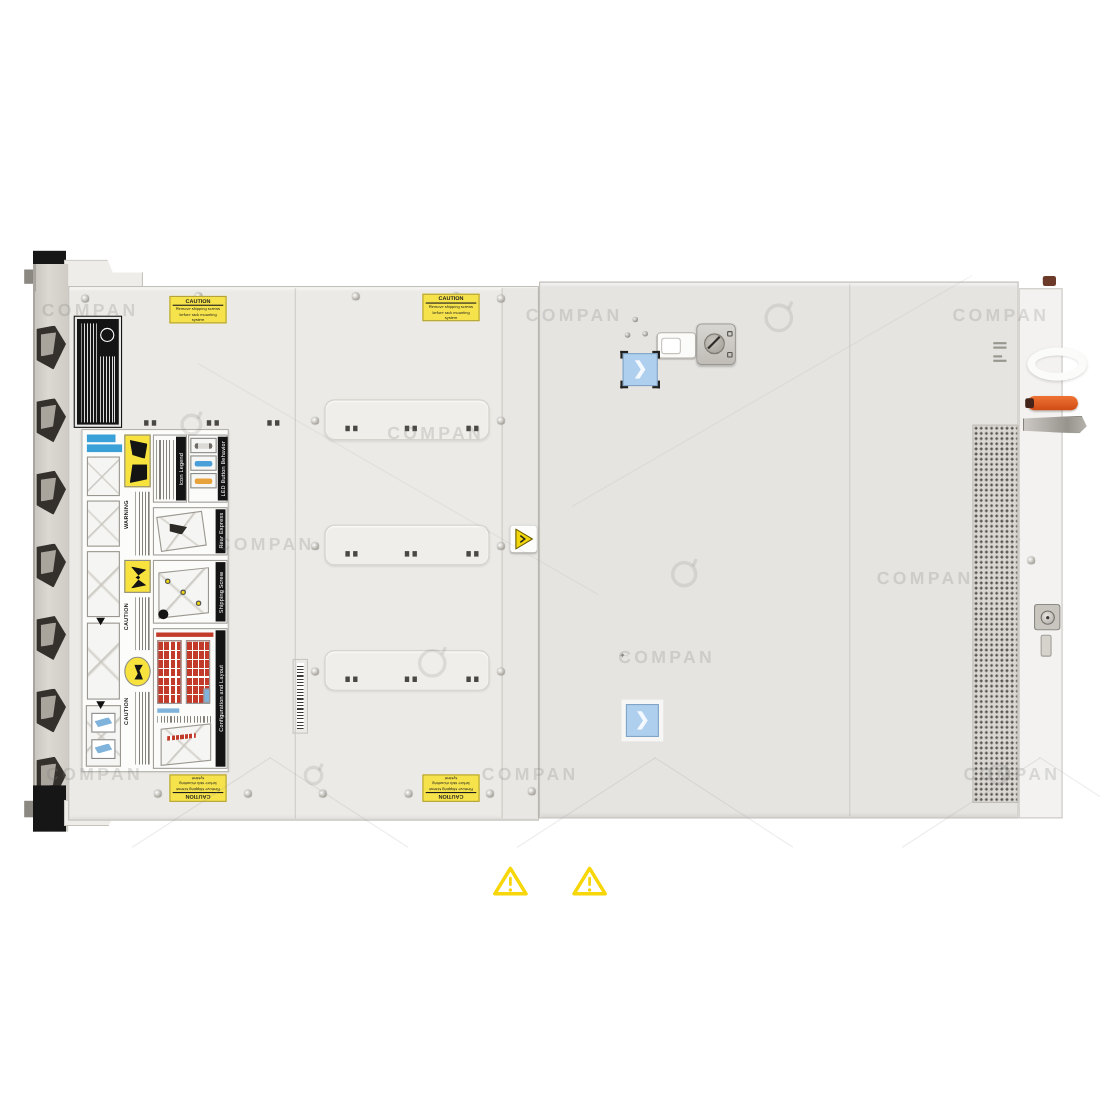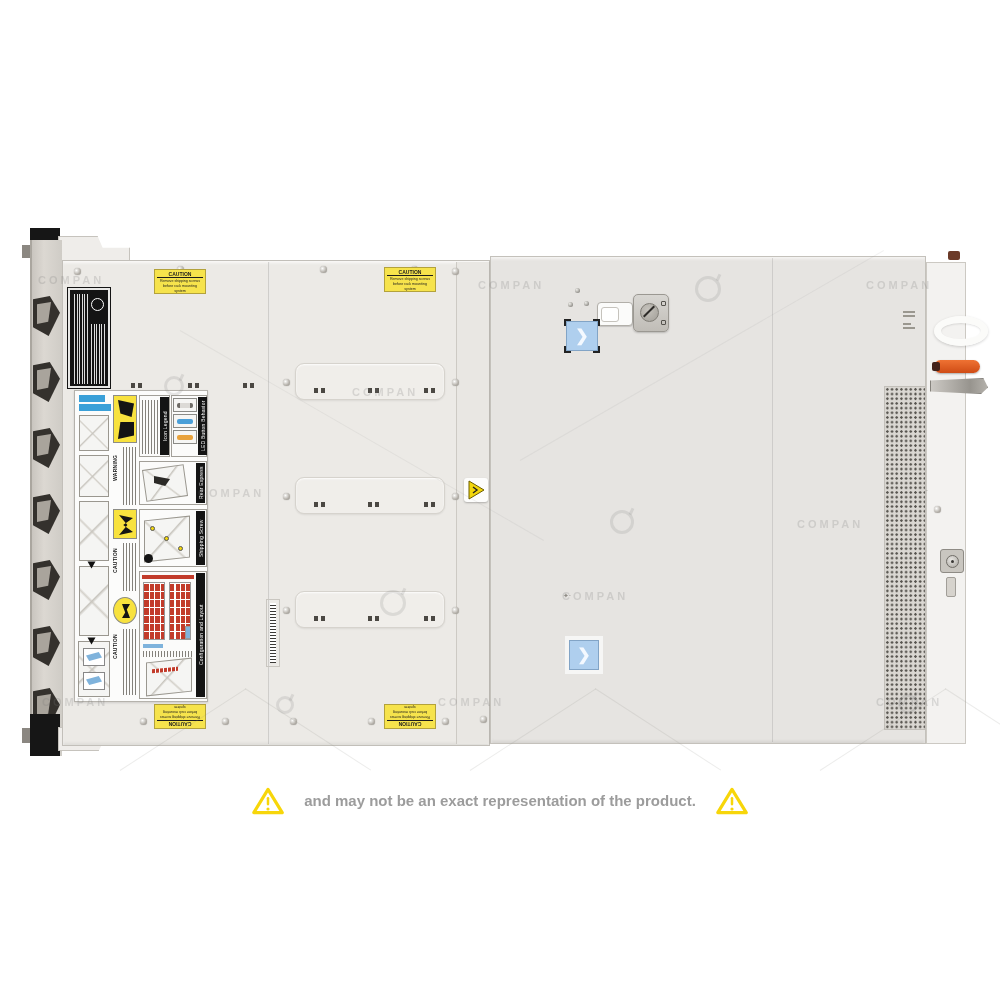--- a/index.html
+++ b/index.html
@@ -83,21 +83,21 @@
   
   .ring-handle{left:934px;top:316px;width:54px;height:30px;border:7px solid #fbfbf9;border-radius:50%;box-shadow:0 1px 3px rgba(0,0,0,.18), inset 0 1px 2px rgba(0,0,0,.12);background:transparent;}
   .orange-lever{left:934px;top:360px;width:46px;height:13px;background:linear-gradient(180deg,#ef7233,#cf4c15);border-radius:7px;box-shadow:0 1px 2px rgba(0,0,0,.3);}
   .orange-lever i{position:absolute;left:-2px;top:2px;width:8px;height:9px;background:#44231a;border-radius:2px;}
   .latch-plate{left:930px;top:378px;width:58px;height:16px;background:linear-gradient(90deg,#ccc9c4,#97948e 70%,#b4b1ab);border:1px solid #85827c;clip-path:polygon(0 15%,92% 0,100% 60%,88% 100%,0 85%);}
   .thumbscrew{left:940px;top:549px;width:24px;height:24px;background:#c9c6c0;border:1px solid #8e8b85;border-radius:3px;}
   .thumbscrew .c{position:absolute;left:5px;top:5px;width:13px;height:13px;border-radius:50%;background:radial-gradient(circle at 40% 35%,#e8e6e2,#a9a6a0);border:1px solid #716e68;}
   .thumbscrew .d{position:absolute;left:10px;top:10px;width:3px;height:3px;border-radius:50%;background:#3a3835;}
 
   
-  .wm{font-size:11px;font-weight:bold;letter-spacing:3px;color:rgba(120,120,120,.22);white-space:nowrap;}
+  .wm{font-size:16px;font-weight:bold;letter-spacing:3px;color:rgba(120,120,120,.22);white-space:nowrap;}
   .wmlogo{border:3px solid rgba(125,125,125,.18);border-radius:50%;}
   .wmlogo i{position:absolute;right:-2px;top:-5px;width:3px;height:7px;background:rgba(125,125,125,.18);transform:rotate(25deg);}
   .diag{height:1px;background:rgba(150,148,144,.35);transform-origin:left center;}
 
   
   .disclaimer{left:0;top:786px;width:1000px;display:flex;align-items:center;justify-content:center;gap:20px;}
   .disc-text{text-align:center;font-size:15px;font-weight:bold;color:#9c9c9c;line-height:1.45;}
 </style>
 </head>
 <body>
@@ -384,21 +384,20 @@
       <i></i>
     </div>
 
   <div class="abs disclaimer">
     <svg width="32" height="30" viewBox="0 0 36 32">
       <path d="M18 3 L34 29 L2 29 Z" fill="none" stroke="#F7D60A" stroke-width="3.6" stroke-linejoin="round"></path>
       <rect x="16.6" y="11.5" width="2.8" height="9.5" rx="1.3" fill="#F7D60A"></rect>
       <circle cx="18" cy="25" r="1.8" fill="#F7D60A"></circle>
     </svg>
     <div class="disc-text">
-      <div>and may not be an exact representation of the product.</div>
     </div>
     <svg width="32" height="30" viewBox="0 0 36 32">
       <path d="M18 3 L34 29 L2 29 Z" fill="none" stroke="#F7D60A" stroke-width="3.6" stroke-linejoin="round"></path>
       <rect x="16.6" y="11.5" width="2.8" height="9.5" rx="1.3" fill="#F7D60A"></rect>
       <circle cx="18" cy="25" r="1.8" fill="#F7D60A"></circle>
     </svg>
   </div>
 
 </div>
 

